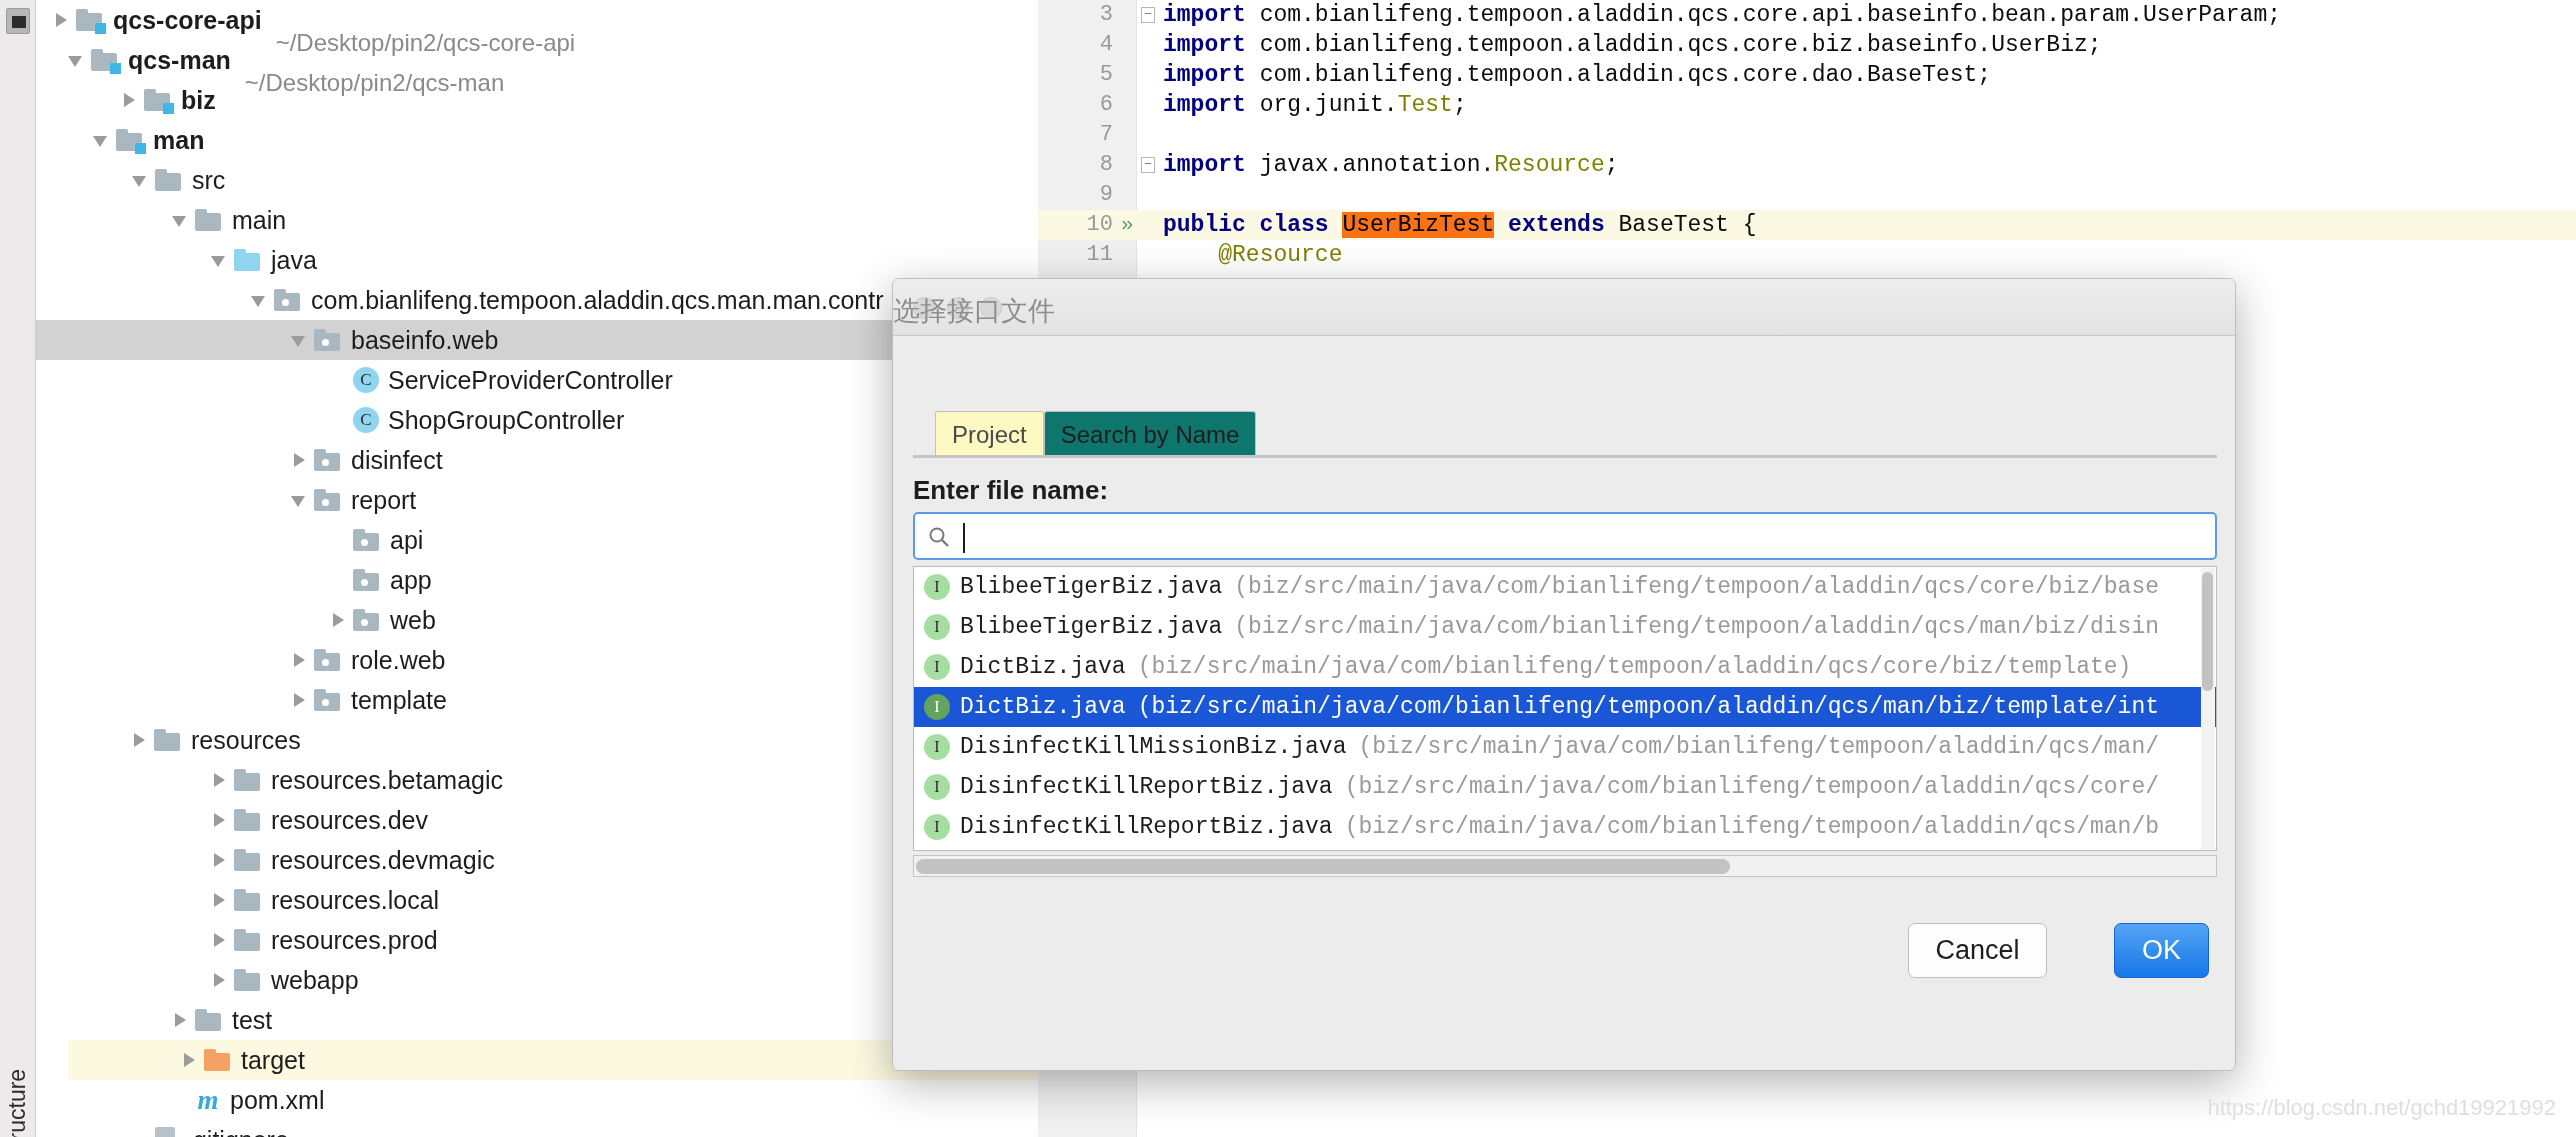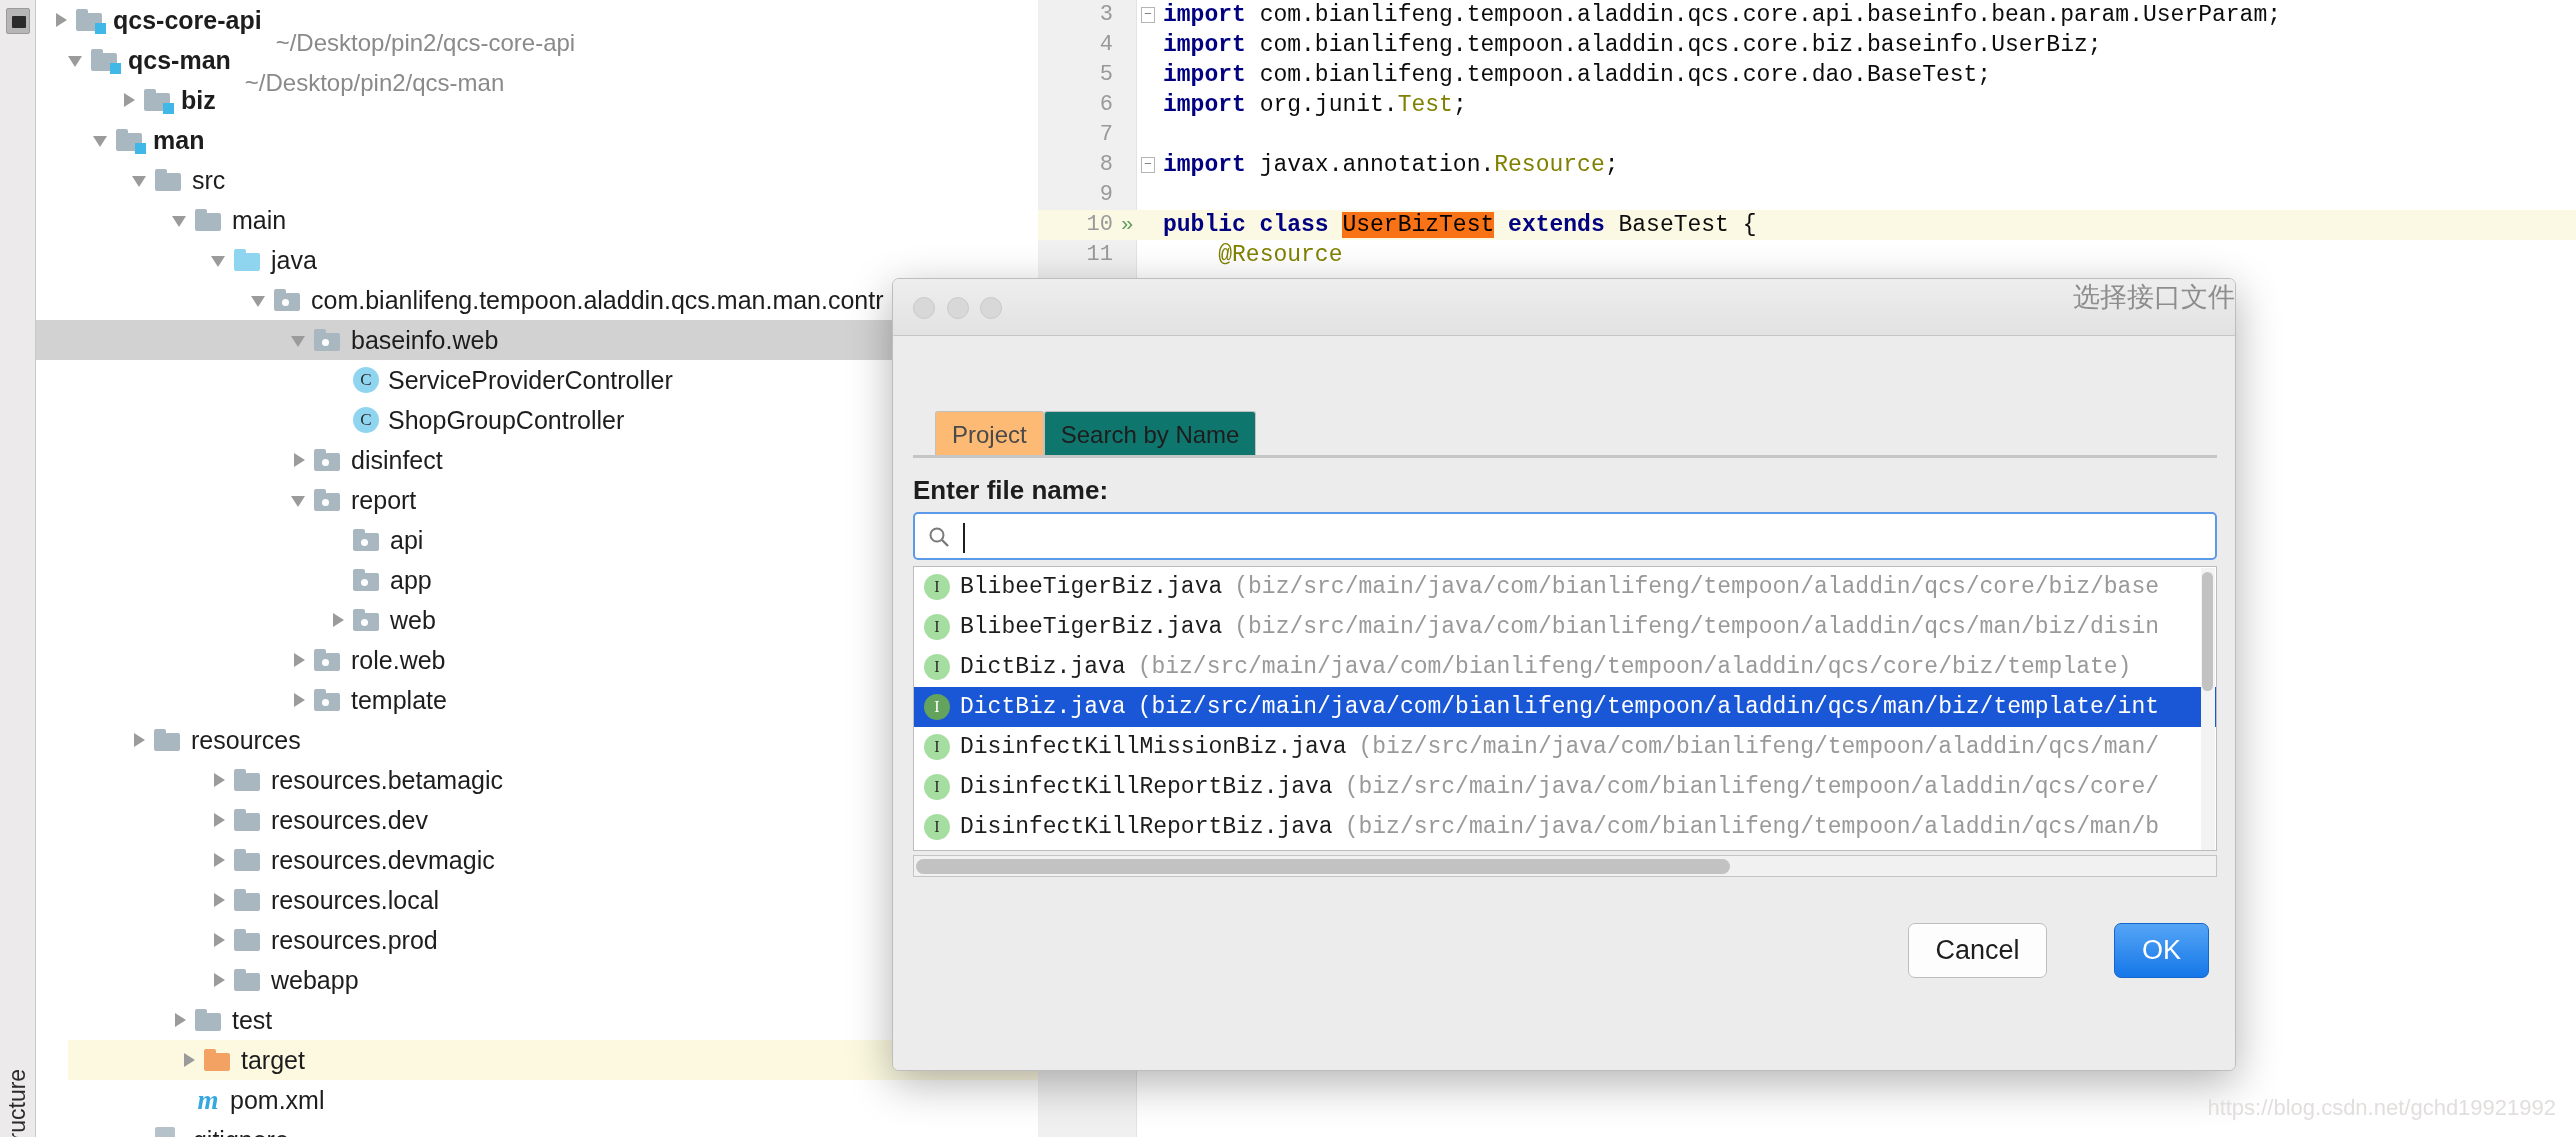--- a/index.html
+++ b/index.html
@@ -186,32 +186,32 @@
     position: relative; height: 57px;
     background: linear-gradient(#eeeeee,#e2e2e2);
     border-bottom: 1px solid #c6c6c6;
   }
   .tl-dot {
     position: absolute; top: 18px; width: 22px; height: 22px;
     border-radius: 50%; background: #d8d8d8; border: 1px solid #cacaca;
   }
   #dot1{ left: 20px; } #dot2{ left: 54px; } #dot3{ left: 87px; }
   #dlg-title {
-    position: absolute; left: 0; right: 0; top: 0; text-align: right;
+    position: absolute; left: 0; right: 0; top: 14px; text-align: left;
     font-size: 27px; color: #8d8d8d;
   }
   #tabs {
     position: absolute; left: 42px; top: 75px; display: flex; align-items: flex-end;
   }
   .tab {
     height: 47px; padding: 0 16px; display: flex; align-items: center;
     font-size: 24px; border: 1px solid #c0c0c0; border-bottom: none;
     border-radius: 3px 3px 0 0;
   }
-  .tab.inactive { background: #fdba74; color: #4a4a4a; }
+  .tab.inactive { background: #fef9c3; color: #4a4a4a; }
   .tab.active   { background: #0f766e; color: #1d1d1d; }
   #tab-underline {
     position: absolute; left: 20px; top: 119px; width: 1304px; height: 3px;
     background: #c5c5c5;
   }
   #enter-label {
     position: absolute; left: 20px; top: 139px;
     font-size: 26px; font-weight: bold; color: #1d1d1d;
   }
   #search-box {

